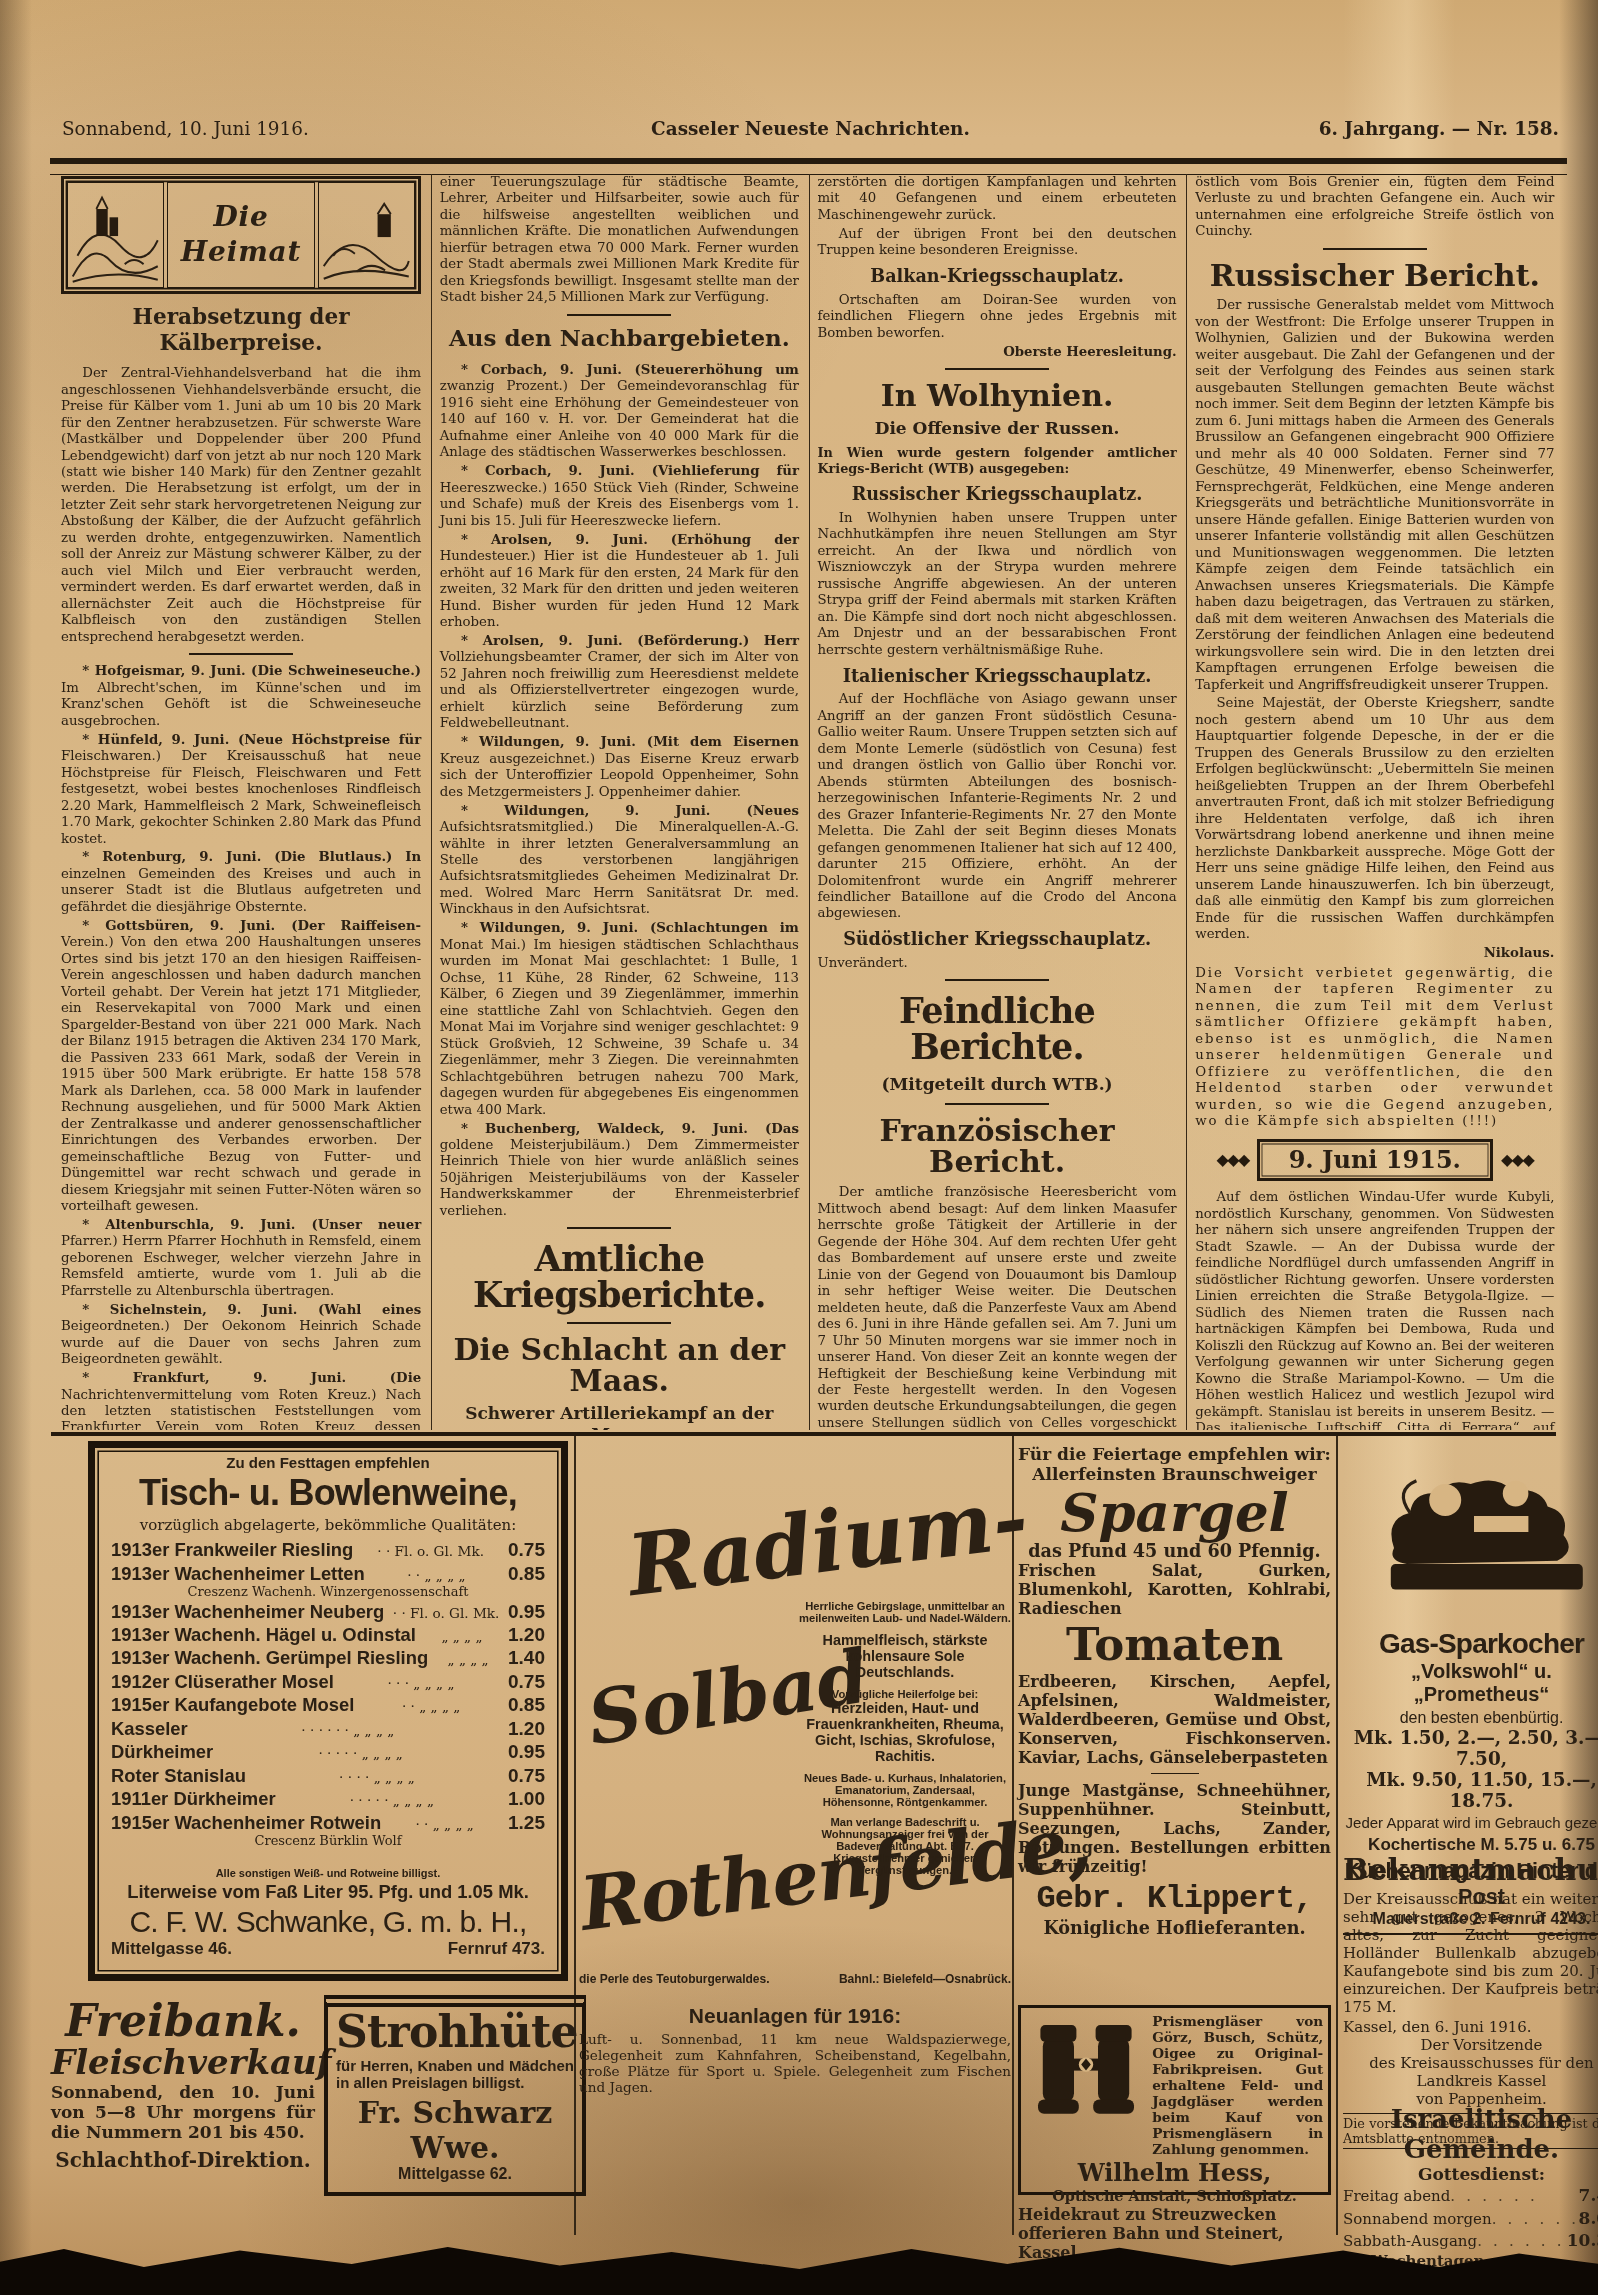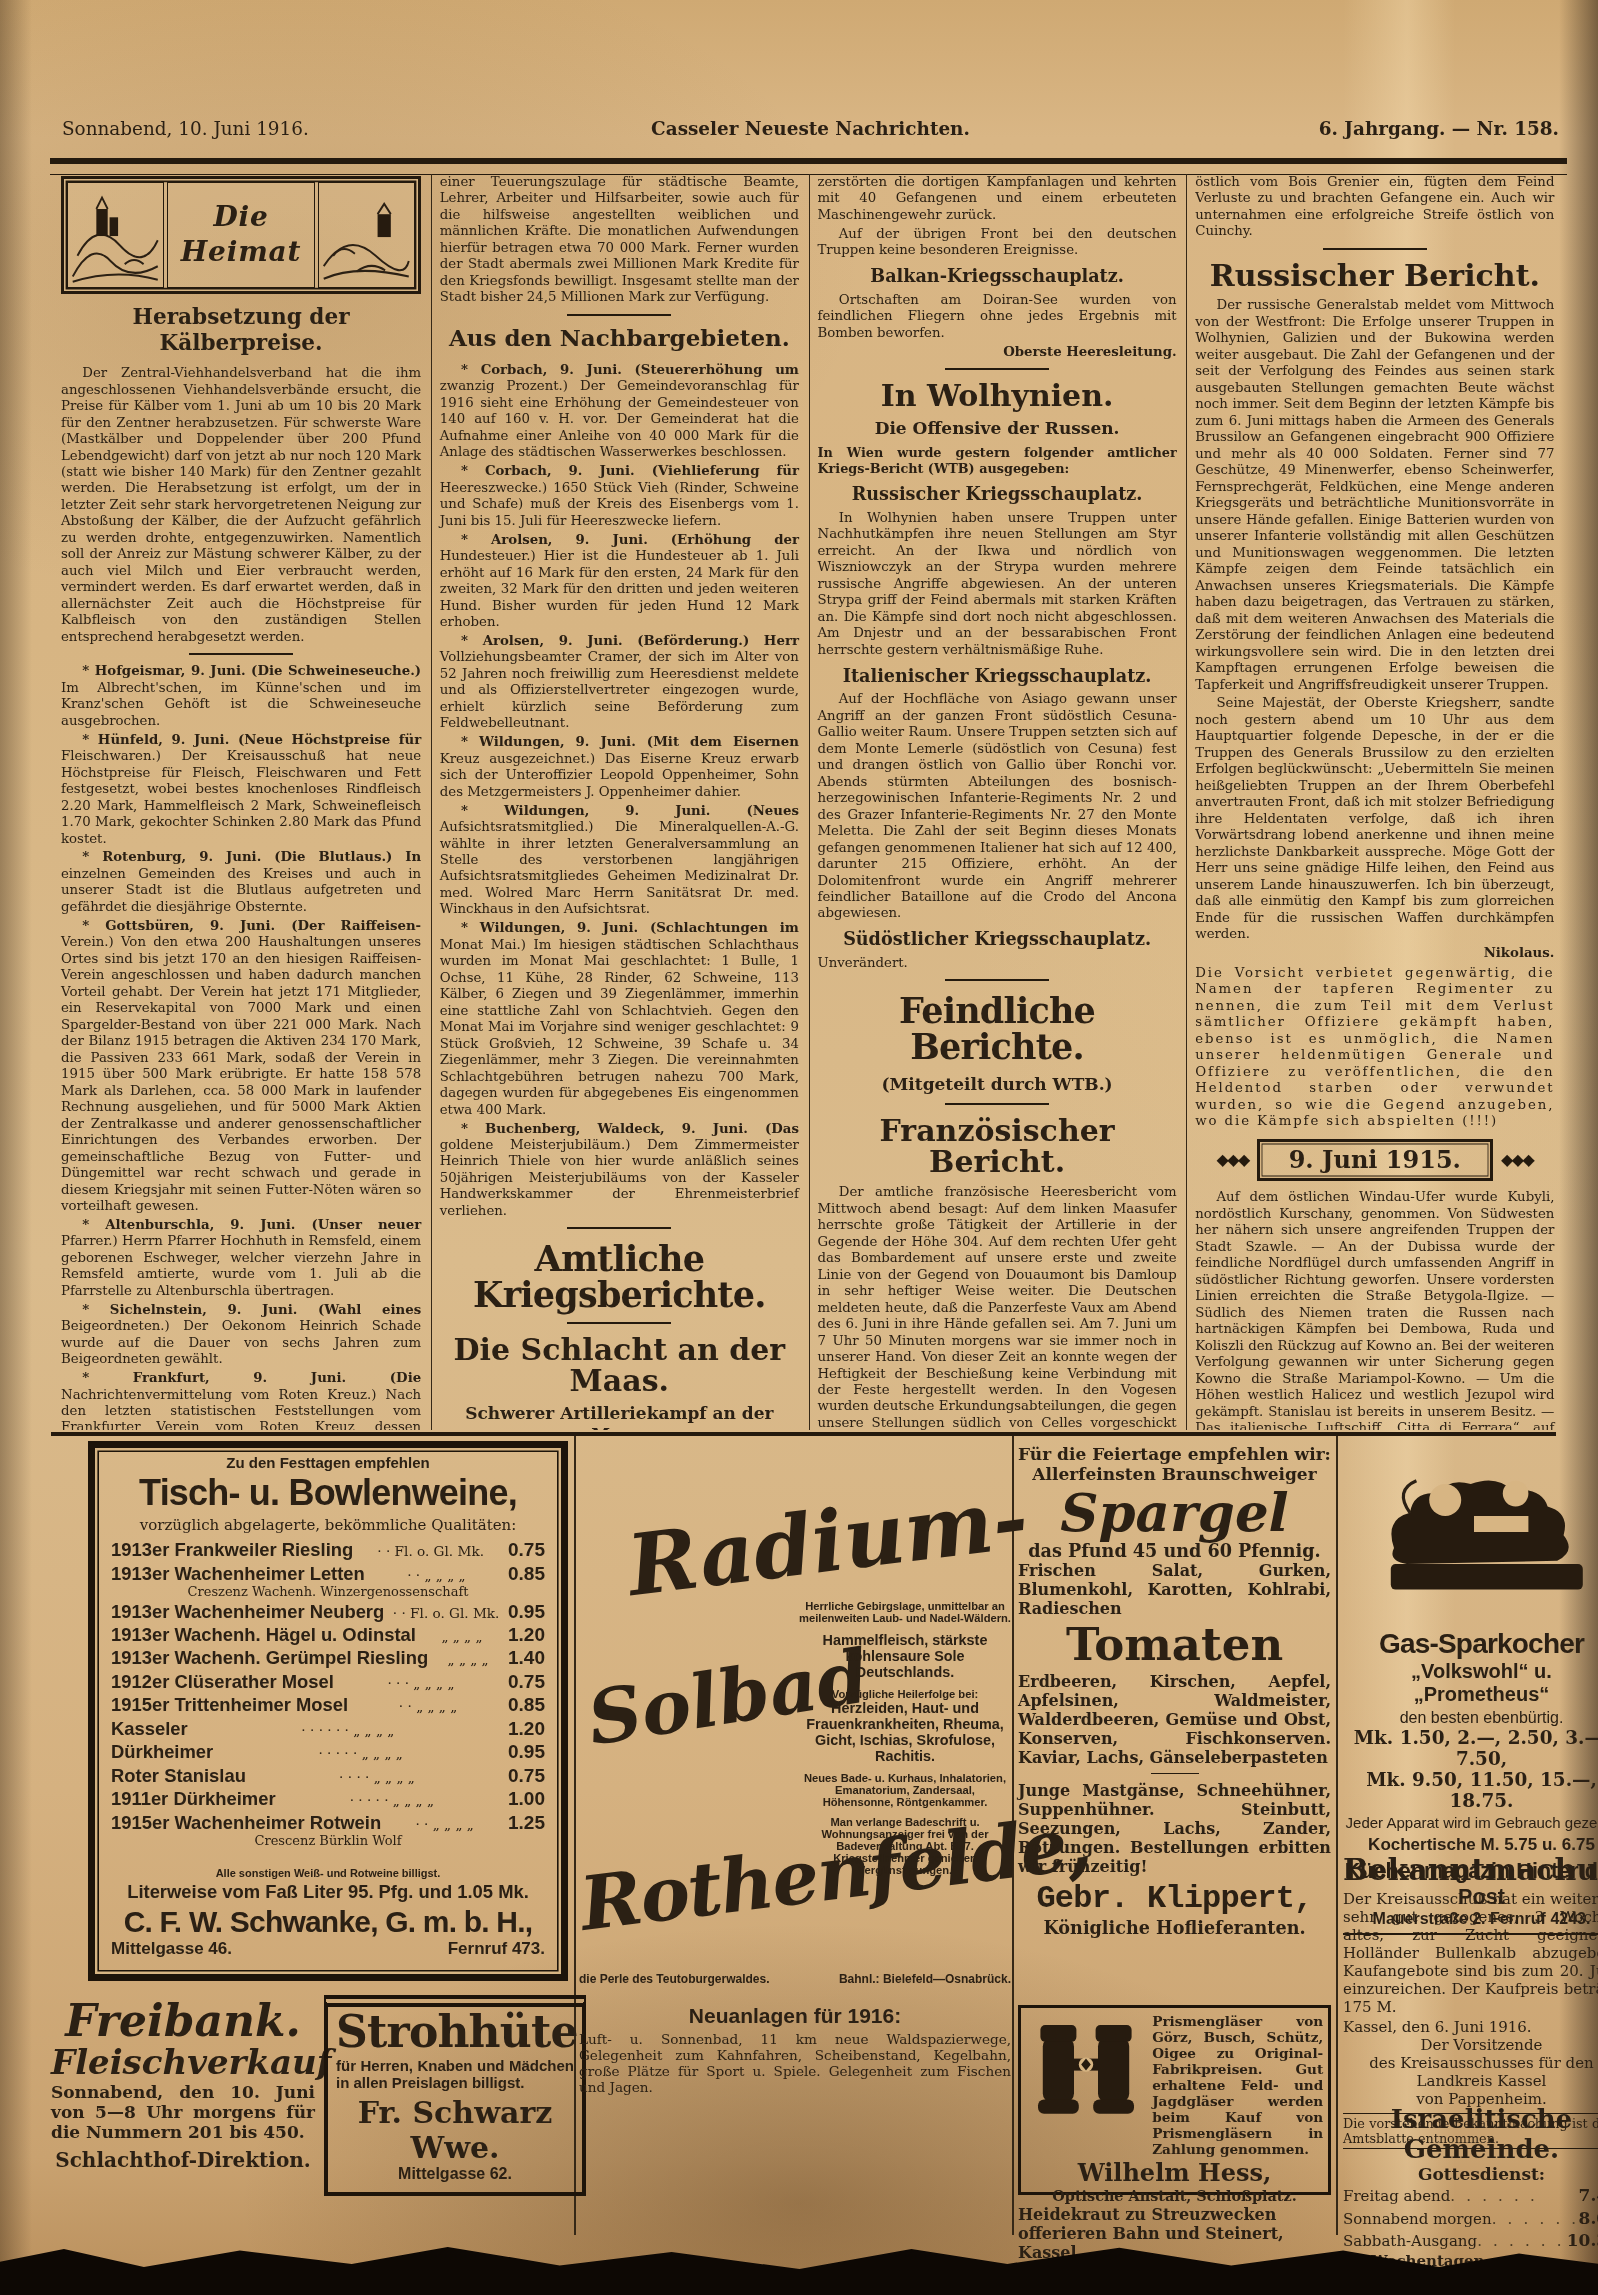--- a/index.html
+++ b/index.html
@@ -61,21 +61,21 @@
   .wine .h1{text-align:center;font-weight:bold;font-size:15px;}
   .wine .title{text-align:center;font-weight:bold;font-size:36px;letter-spacing:-0.8px;margin:0.8px 0 1.6px;}
   .wine .sub{text-align:center;font-size:15px;font-family:"DejaVu Serif",serif;margin-bottom:4.8px;}
   .wine-row{display:flex;align-items:baseline;font-weight:bold;font-size:18.4px;line-height:1.22;}
   .wine-row .wn{white-space:nowrap;}
   .wine-row .wu{flex:1;text-align:center;font-size:13.6px;font-weight:normal;font-family:"DejaVu Serif",serif;overflow:hidden;white-space:nowrap;}
   .wine-row .wp{font-size:19px;}
   .wine-note{text-align:center;font-size:13px;font-family:"DejaVu Serif",serif;line-height:1.1;}
   .wine .l1{font-weight:bold;font-size:11px;text-align:center;margin-top:19px;}
   .wine .l2{font-weight:bold;font-size:18.4px;text-align:center;margin-top:1.6px;}
-  .wine .firm{font-weight:bold;font-size:30px;text-align:center;margin-top:1.6px;letter-spacing:-0.8px;}
+  .wine .firm{font-weight:normal;font-size:30px;text-align:center;margin-top:1.6px;letter-spacing:-0.8px;}
   .wine .addr{display:flex;justify-content:space-between;font-weight:bold;font-size:17px;margin-top:0;}
   
   .freibank{left:0;top:563px;width:264px;height:240px;text-align:center;}
   .freibank .t{font-weight:bold;font-size:44px;font-style:italic;line-height:1;}
   .freibank .t2{font-weight:bold;font-size:34px;font-style:italic;line-height:1.15;}
   .freibank .b{font-weight:bold;font-size:17px;text-align:justify;margin-top:0;}
   .freibank .s{font-weight:bold;font-size:20px;margin-top:6.4px;}
   
   .stroh{left:273px;top:559px;width:262px;height:201px;border:4px solid #1d140a;border-top:12.8px double #1d140a;
     padding:3.2px 8px;text-align:center;}
@@ -297,21 +297,21 @@
             <span class="wn">1913er Wachenh. Gerümpel Riesling</span>
             <span class="wu">„  „  „  „</span>
             <span class="wp">1.40</span>
           </div>
           <div class="wine-row">
             <span class="wn">1912er Clüserather Mosel</span>
             <span class="wu">· · ·  „  „  „  „</span>
             <span class="wp">0.75</span>
           </div>
           <div class="wine-row">
-            <span class="wn">1915er Trittenheimer Mosel</span>
+            <span class="wn">1915er Kaufangebote Mosel</span>
             <span class="wu">· ·  „  „  „  „</span>
             <span class="wp">0.85</span>
           </div>
           <div class="wine-row">
             <span class="wn">Kasseler</span>
             <span class="wu">· · · · · ·  „  „  „  „</span>
             <span class="wp">1.20</span>
           </div>
           <div class="wine-row">
             <span class="wn">Dürkheimer</span>

